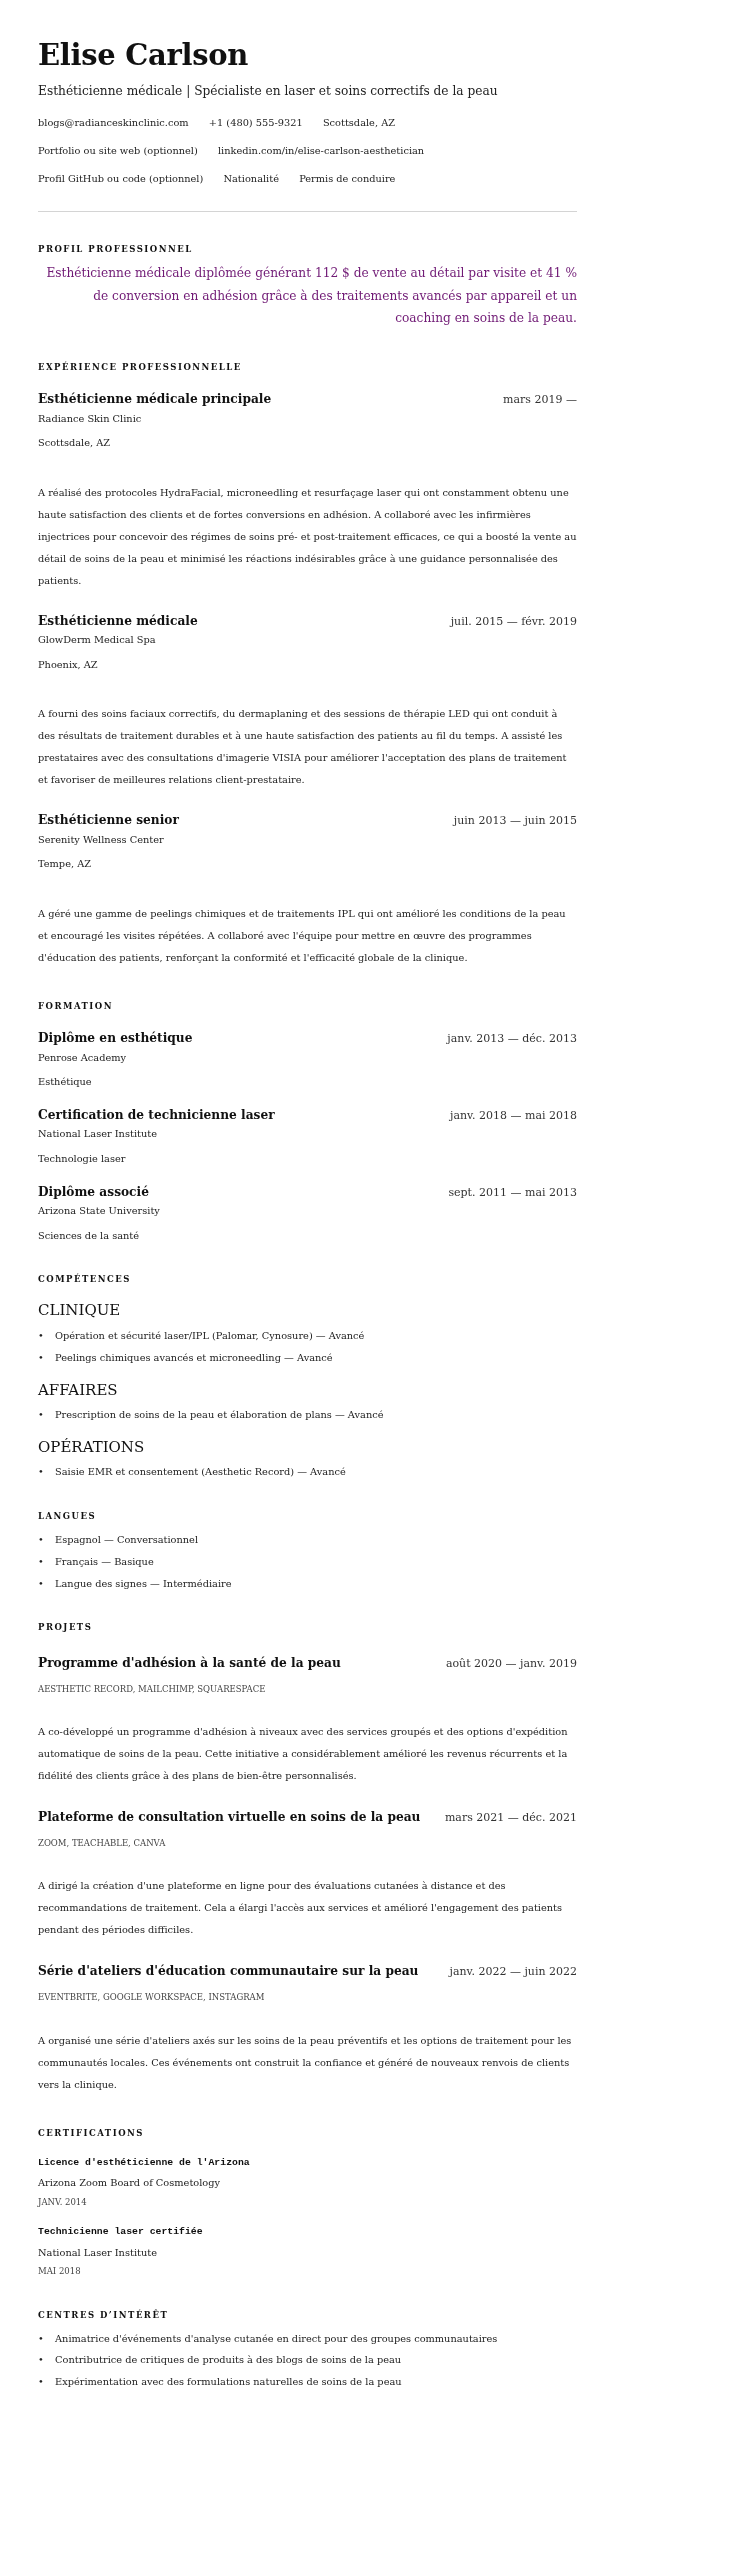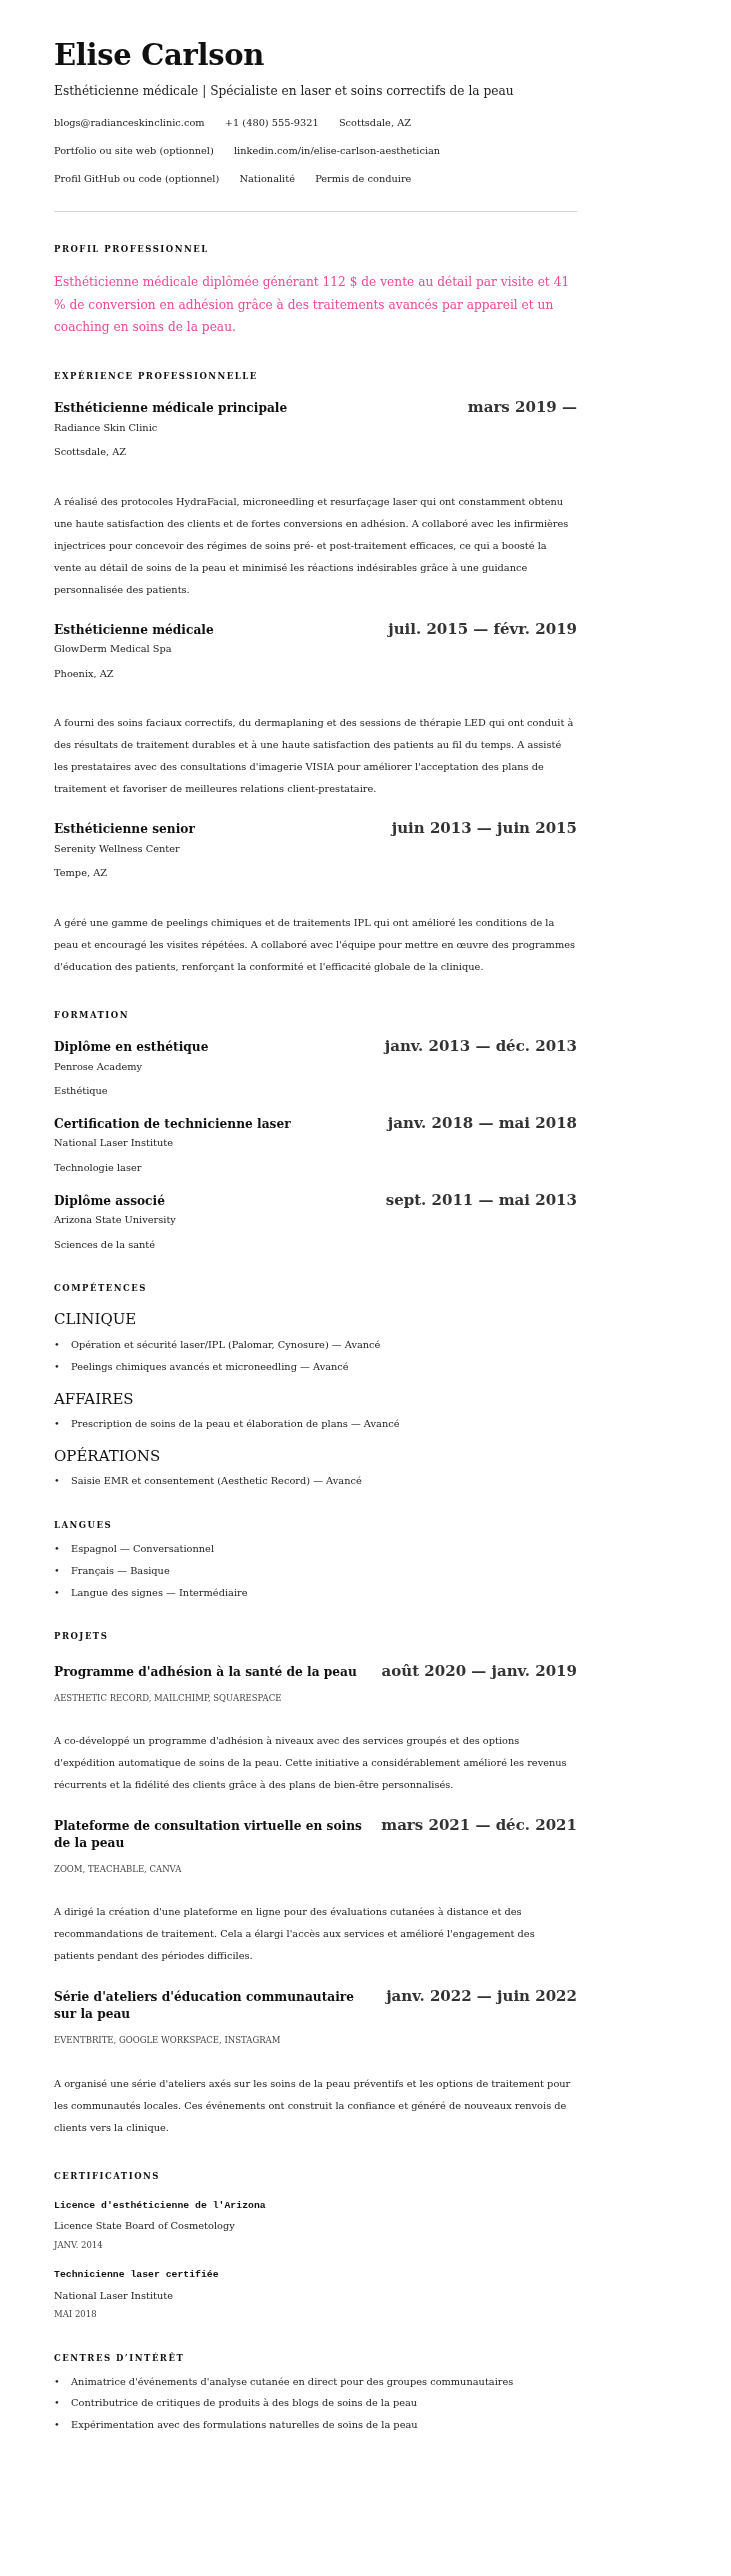--- a/index.html
+++ b/index.html
@@ -2,37 +2,37 @@
 <html style="font-size:9.8px"><head>
 <meta charset="utf-8">
 <style>
   * { box-sizing: border-box; margin: 0; padding: 0; }
   html, body { background: #ffffff; }
   body {
     width: 732px;
     font-family: "DejaVu Serif", serif;
     color: #111111;
   }
-  .page { padding: 37px 43px 37px 54px; width: 620px; }
+  .page { padding: 37px 43px 37px 38px; width: 620px; }
   .name { font-size: 29px; font-weight: bold; line-height: 37px; color: #111; letter-spacing: -0.3px; }
   .subtitle { font-size: 12.2px; line-height: 17px; margin-top: 8.5px; color: #222; }
   .contact-row { font-size: 9.8px; line-height: 13.4px; color: #222; margin-top: 16px; }
   .contact-row + .contact-row { margin-top: 14.6px; }
   .contact-row span { margin-right: 17px; }
   .divider { height: 1.2px; background: #d4d4d4; margin-top: 26px; }
 
   .section { margin-top: 32px; }
   .section-title { font-size: 8.5px; font-weight: bold; letter-spacing: 1.5px; line-height: 11px; text-transform: uppercase; color: #111; }
-  .summary { font-size: 12.2px; line-height: 22.6px; margin-top: 16px; color: #ec4899; }
+  .summary { font-size: 12.2px; line-height: 22.6px; margin-top: 7px; color: #701a75; text-align: right; }
 
   .entry { margin-top: 21px; }
   .entry:first-of-type { margin-top: 18.3px; }
   .entry-head { display: flex; justify-content: space-between; align-items: baseline; }
   .entry-title { font-size: 12.2px; font-weight: bold; line-height: 17px; color: #111; }
-  .entry-date { font-size: 15px; line-height: 13.4px; color: #333; white-space: nowrap; padding-left: 12.2px; font-weight: bold; }
+  .entry-date { font-size: 11px; line-height: 13.4px; color: #333; white-space: nowrap; padding-left: 12.2px; }
   .entry-sub { font-size: 9.8px; line-height: 13.4px; color: #222; margin-top: 3.7px; }
   .entry-loc { font-size: 9.8px; line-height: 13.4px; color: #222; margin-top: 11px; }
   .entry-desc { font-size: 9.8px; line-height: 22px; color: #222; margin-top: 32px; }
 
   .edu-entry { margin-top: 18.3px; }
   .edu-entry .entry-sub + .entry-sub { margin-top: 11px; }
 
   .skill-group { margin-top: 18.3px; }
   .skill-group-title { font-size: 15px; font-weight: normal; line-height: 14.6px; color: #111; }
   ul.bullets { list-style: none; margin-top: 11px; }
@@ -208,21 +208,21 @@
       <div class="proj-tech">Eventbrite, Google Workspace, Instagram</div>
       <p class="proj-desc">A organisé une série d'ateliers axés sur les soins de la peau préventifs et les options de traitement pour les communautés locales. Ces événements ont construit la confiance et généré de nouveaux renvois de clients vers la clinique.</p>
     </div>
   </section>
 
   <section class="section">
     <h2 class="section-title">Certifications</h2>
 
     <div class="cert-entry">
       <div class="cert-title">Licence d'esthéticienne de l'Arizona</div>
-      <div class="cert-issuer">Licence State Board of Cosmetology</div>
+      <div class="cert-issuer">Arizona Zoom Board of Cosmetology</div>
       <div class="cert-date">janv. 2014</div>
     </div>
 
     <div class="cert-entry">
       <div class="cert-title">Technicienne laser certifiée</div>
       <div class="cert-issuer">National Laser Institute</div>
       <div class="cert-date">mai 2018</div>
     </div>
   </section>
 

